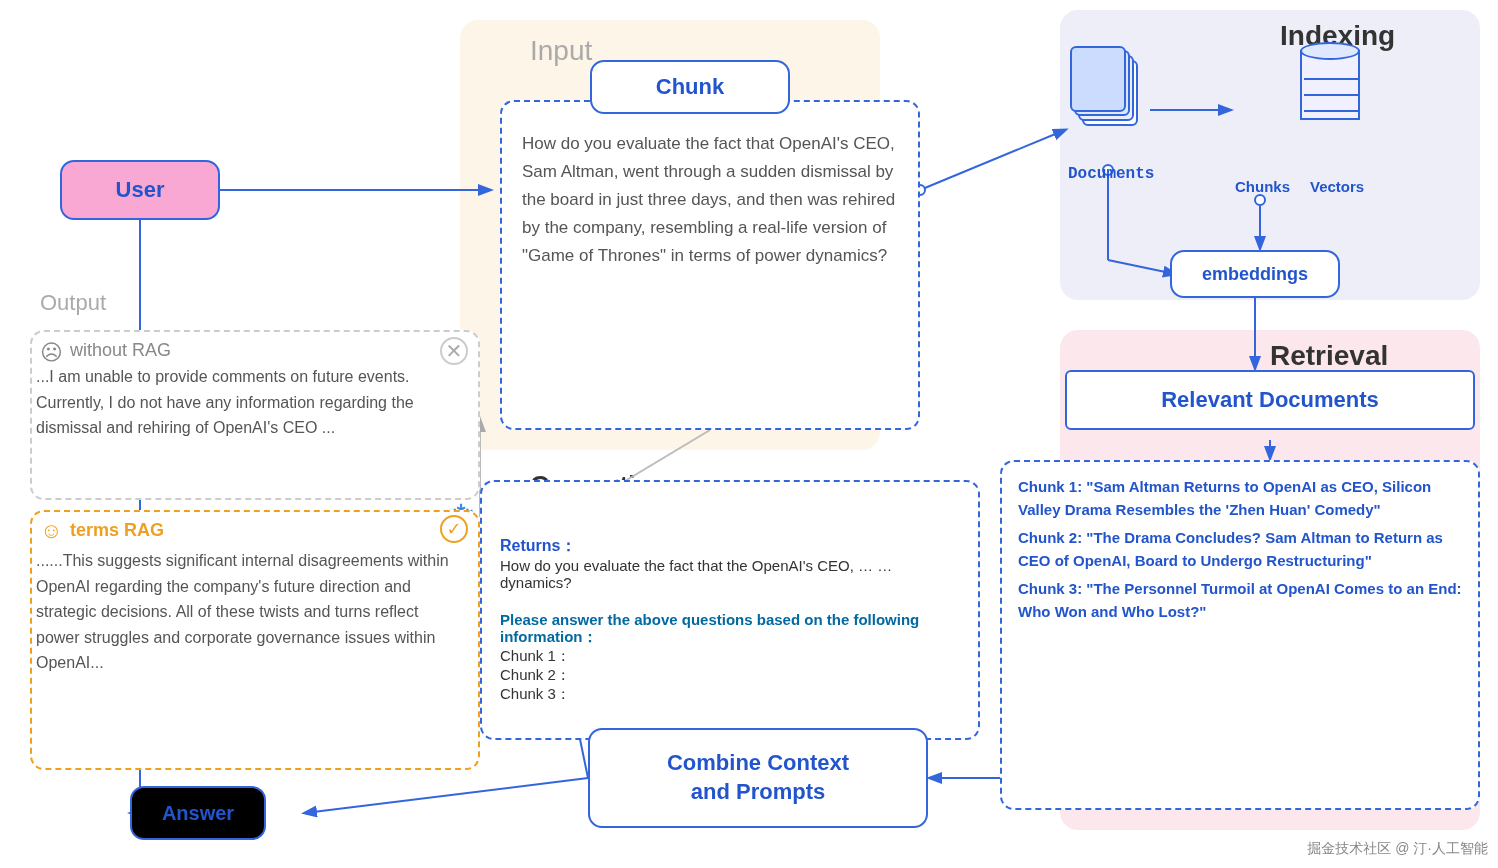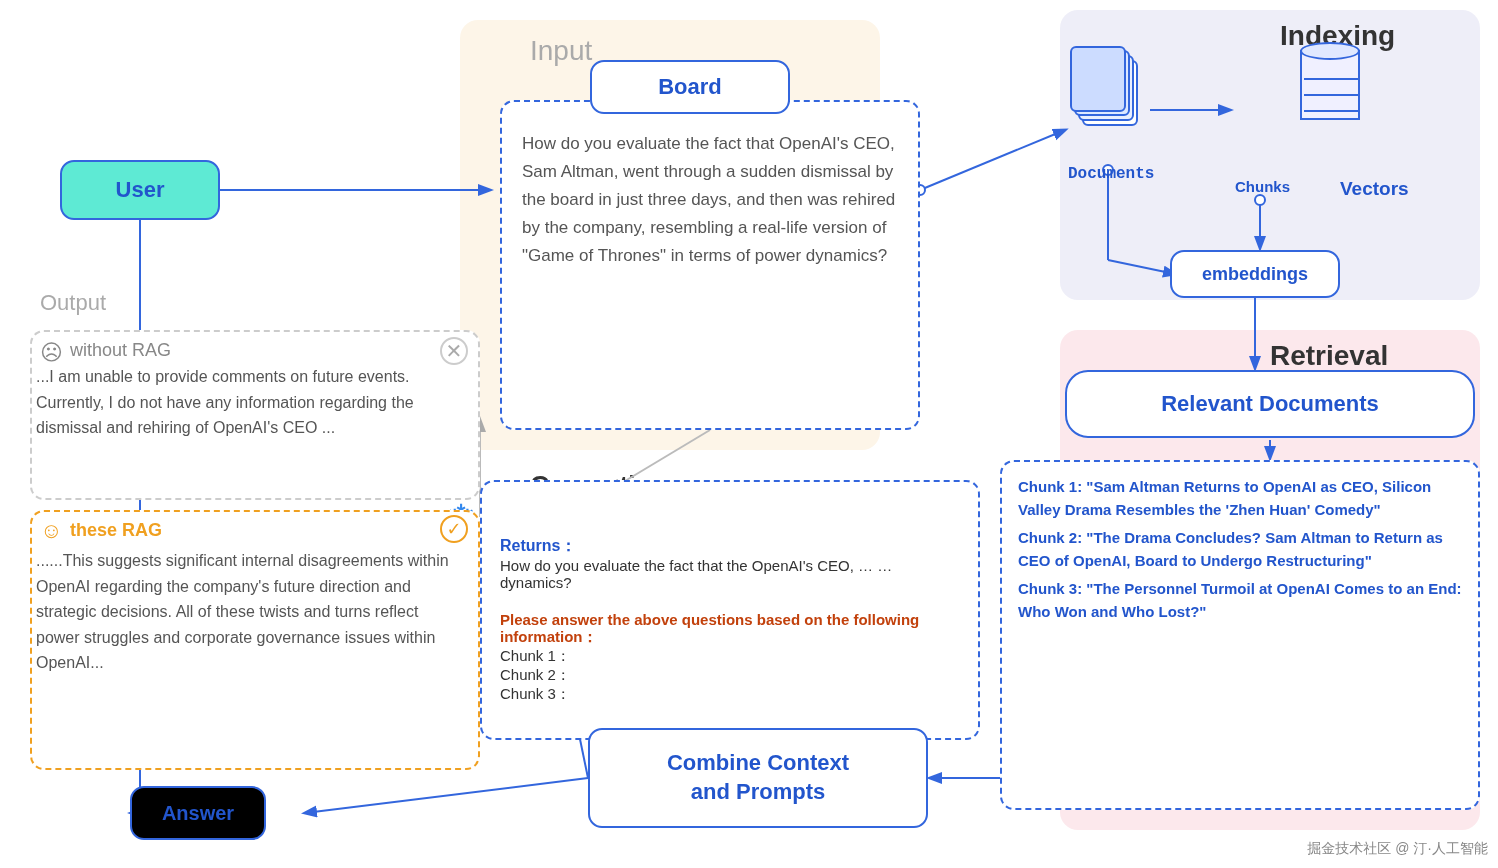--- a/index.html
+++ b/index.html
@@ -80,21 +80,21 @@
     
     .box {
       position: absolute;
       border-radius: 14px;
       display: flex;
       align-items: center;
       justify-content: center;
       font-weight: 700;
       font-size: 22px;
       color: #2255cc;
-      background: #5eead4;
+      background: #f9a8d4;
       border: 2.5px solid #3366dd;
     }
     .box-user {
       top: 160px; left: 60px;
       width: 160px; height: 60px;
     }
     .box-query {
       top: 60px; left: 590px;
       width: 200px; height: 54px;
       background: #fff;
@@ -110,25 +110,25 @@
     }
     .box-embeddings {
       top: 250px; left: 1170px;
       width: 170px; height: 48px;
       font-size: 18px;
       background: #fff;
       border: 2.5px solid #3366dd;
     }
     .box-relevant {
       top: 370px; left: 1065px;
-      width: 410px; height: 68px;
+      width: 410px; height: 60px;
       font-size: 22px;
       background: #fff;
       border: 2.5px solid #3366dd;
-      border-radius: 23px;
+      border-radius: 6px;
     }
     .box-combine {
       top: 728px; left: 588px;
       width: 340px; height: 100px;
       font-size: 22px;
       background: #fff;
       border: 2.5px solid #3366dd;
       border-radius: 14px;
       text-align: center;
       line-height: 1.3;
@@ -268,24 +268,23 @@
     .label-chunks {
       position: absolute;
       top: 178px; left: 1235px;
       font-size: 15px;
       color: #2255cc;
       font-weight: 700;
     }
     .label-vectors {
       position: absolute;
       top: 178px; left: 1310px;
-      font-size: 19px;
+      font-size: 15px;
       color: #2255cc;
       font-weight: 700;
-      margin-left: 30px;
     }
 
     
     .without-rag-text {
       position: absolute;
       top: 364px; left: 36px;
       width: 420px;
       font-size: 16px;
       color: #555;
       line-height: 1.6;
@@ -307,21 +306,21 @@
       color: #2255cc;
     }
     .gen-question-text {
       font-size: 15px;
       color: #333;
       margin-bottom: 10px;
     }
     .gen-answer-label {
       font-weight: 700;
       font-size: 15px;
-      color: #c2410c;
+      color: #0369a1;
       margin-top: 20px;
     }
     .gen-chunk {
       font-size: 15px;
       color: #333;
     }
 
     
     .chunk-item {
       font-size: 15px;
@@ -466,21 +465,21 @@
     <circle cx="920" cy="190" r="5" fill="#fff" stroke="#3366dd" stroke-width="2"></circle>
     <circle cx="1108" cy="170" r="5" fill="#fff" stroke="#3366dd" stroke-width="2"></circle>
     <circle cx="1260" cy="200" r="5" fill="#fff" stroke="#3366dd" stroke-width="2"></circle>
   </svg>
 
   <div class="box box-user">
     <span>User</span>
   </div>
 
   <div class="box box-query">
-    <span>Board</span>
+    <span>Chunk</span>
   </div>
 
   <div class="dashed-box dashed-box-query">
     <div class="dashed-box-query-text">How do you evaluate the fact that OpenAI's CEO, Sam Altman, went through a sudden dismissal by the board in just three days, and then was rehired by the company, resembling a real-life version of "Game of Thrones" in terms of power dynamics?</div>
   </div>
 
   <div class="icon-snowflake">❄</div>
 
   <div class="box box-llm">
     <span>LLM</span>
@@ -496,21 +495,21 @@
   </div>
 
   <div class="dashed-box dashed-box-without"></div>
   <div class="icon-sad">☹</div>
   <div class="label-without">without RAG</div>
   <div class="icon-x">✕</div>
   <div class="without-rag-text">...I am unable to provide comments on future events. Currently, I do not have any information regarding the dismissal and rehiring of OpenAI's CEO ...</div>
 
   <div class="dashed-box dashed-box-with"></div>
   <div class="icon-happy">☺</div>
-  <div class="label-with">these RAG</div>
+  <div class="label-with">terms RAG</div>
   <div class="icon-check">✓</div>
   <div class="with-rag-text">......This suggests significant internal disagreements within OpenAI regarding the company's future direction and strategic decisions. All of these twists and turns reflect power struggles and corporate governance issues within OpenAI...</div>
 
   <div class="box box-answer">
     <span>Answer</span>
   </div>
 
   <div class="box box-combine">
     <span>Combine Context<br>and Prompts</span>
   </div>

